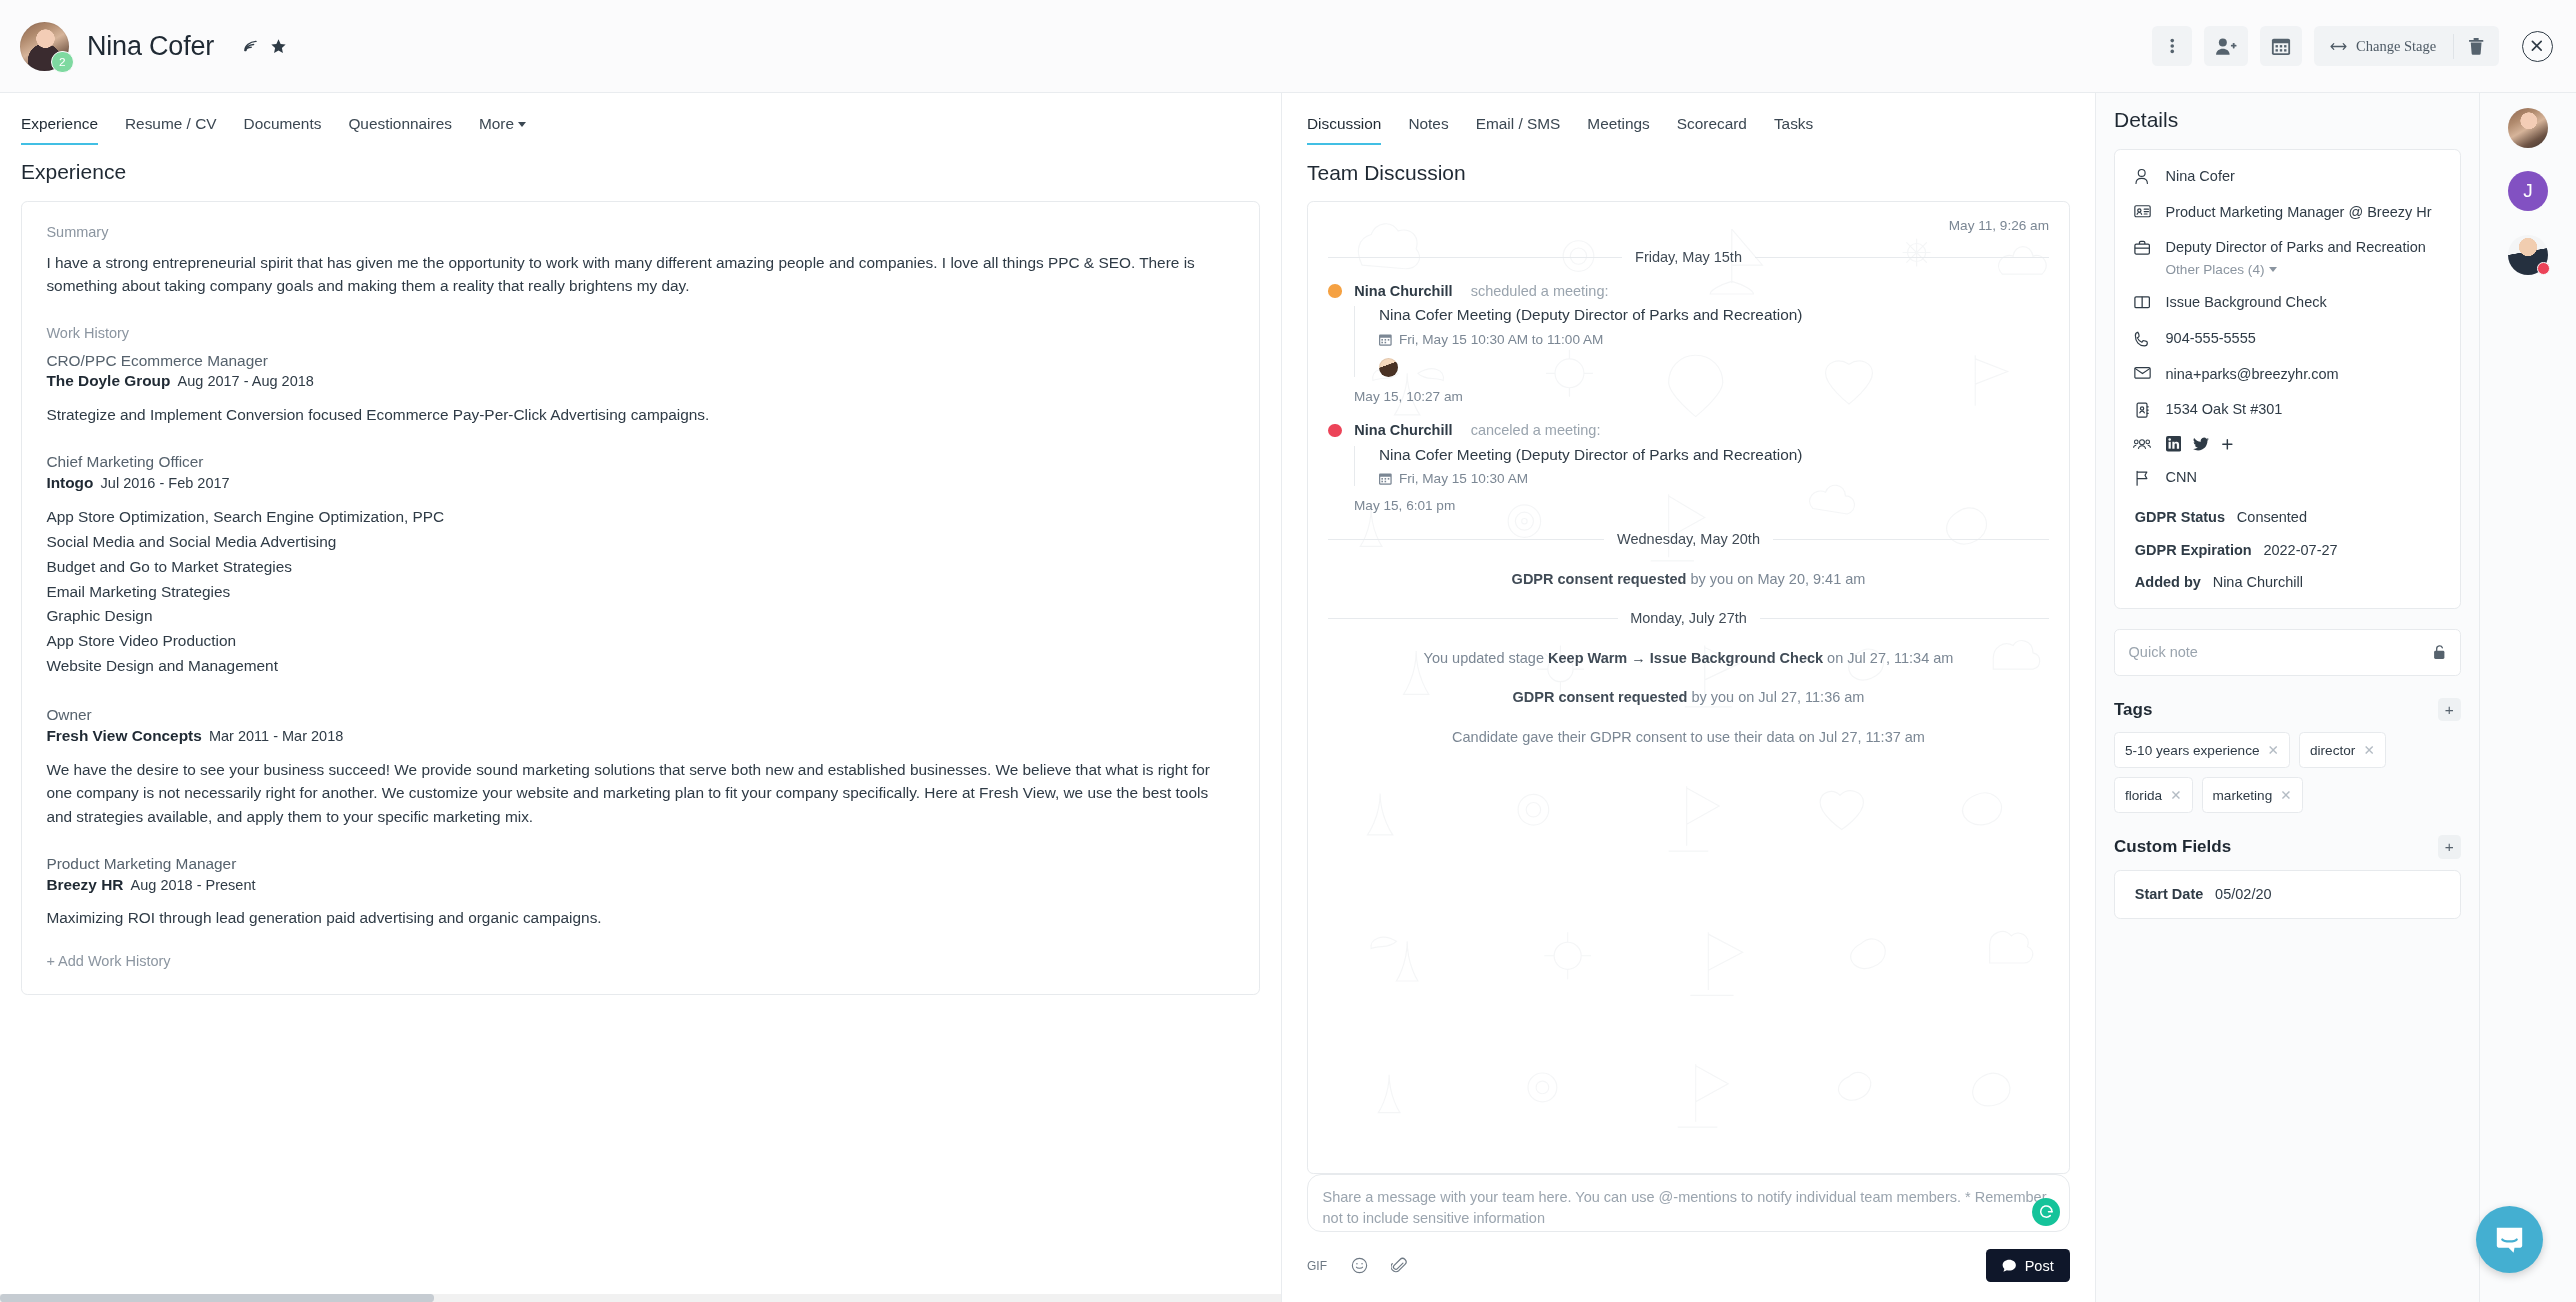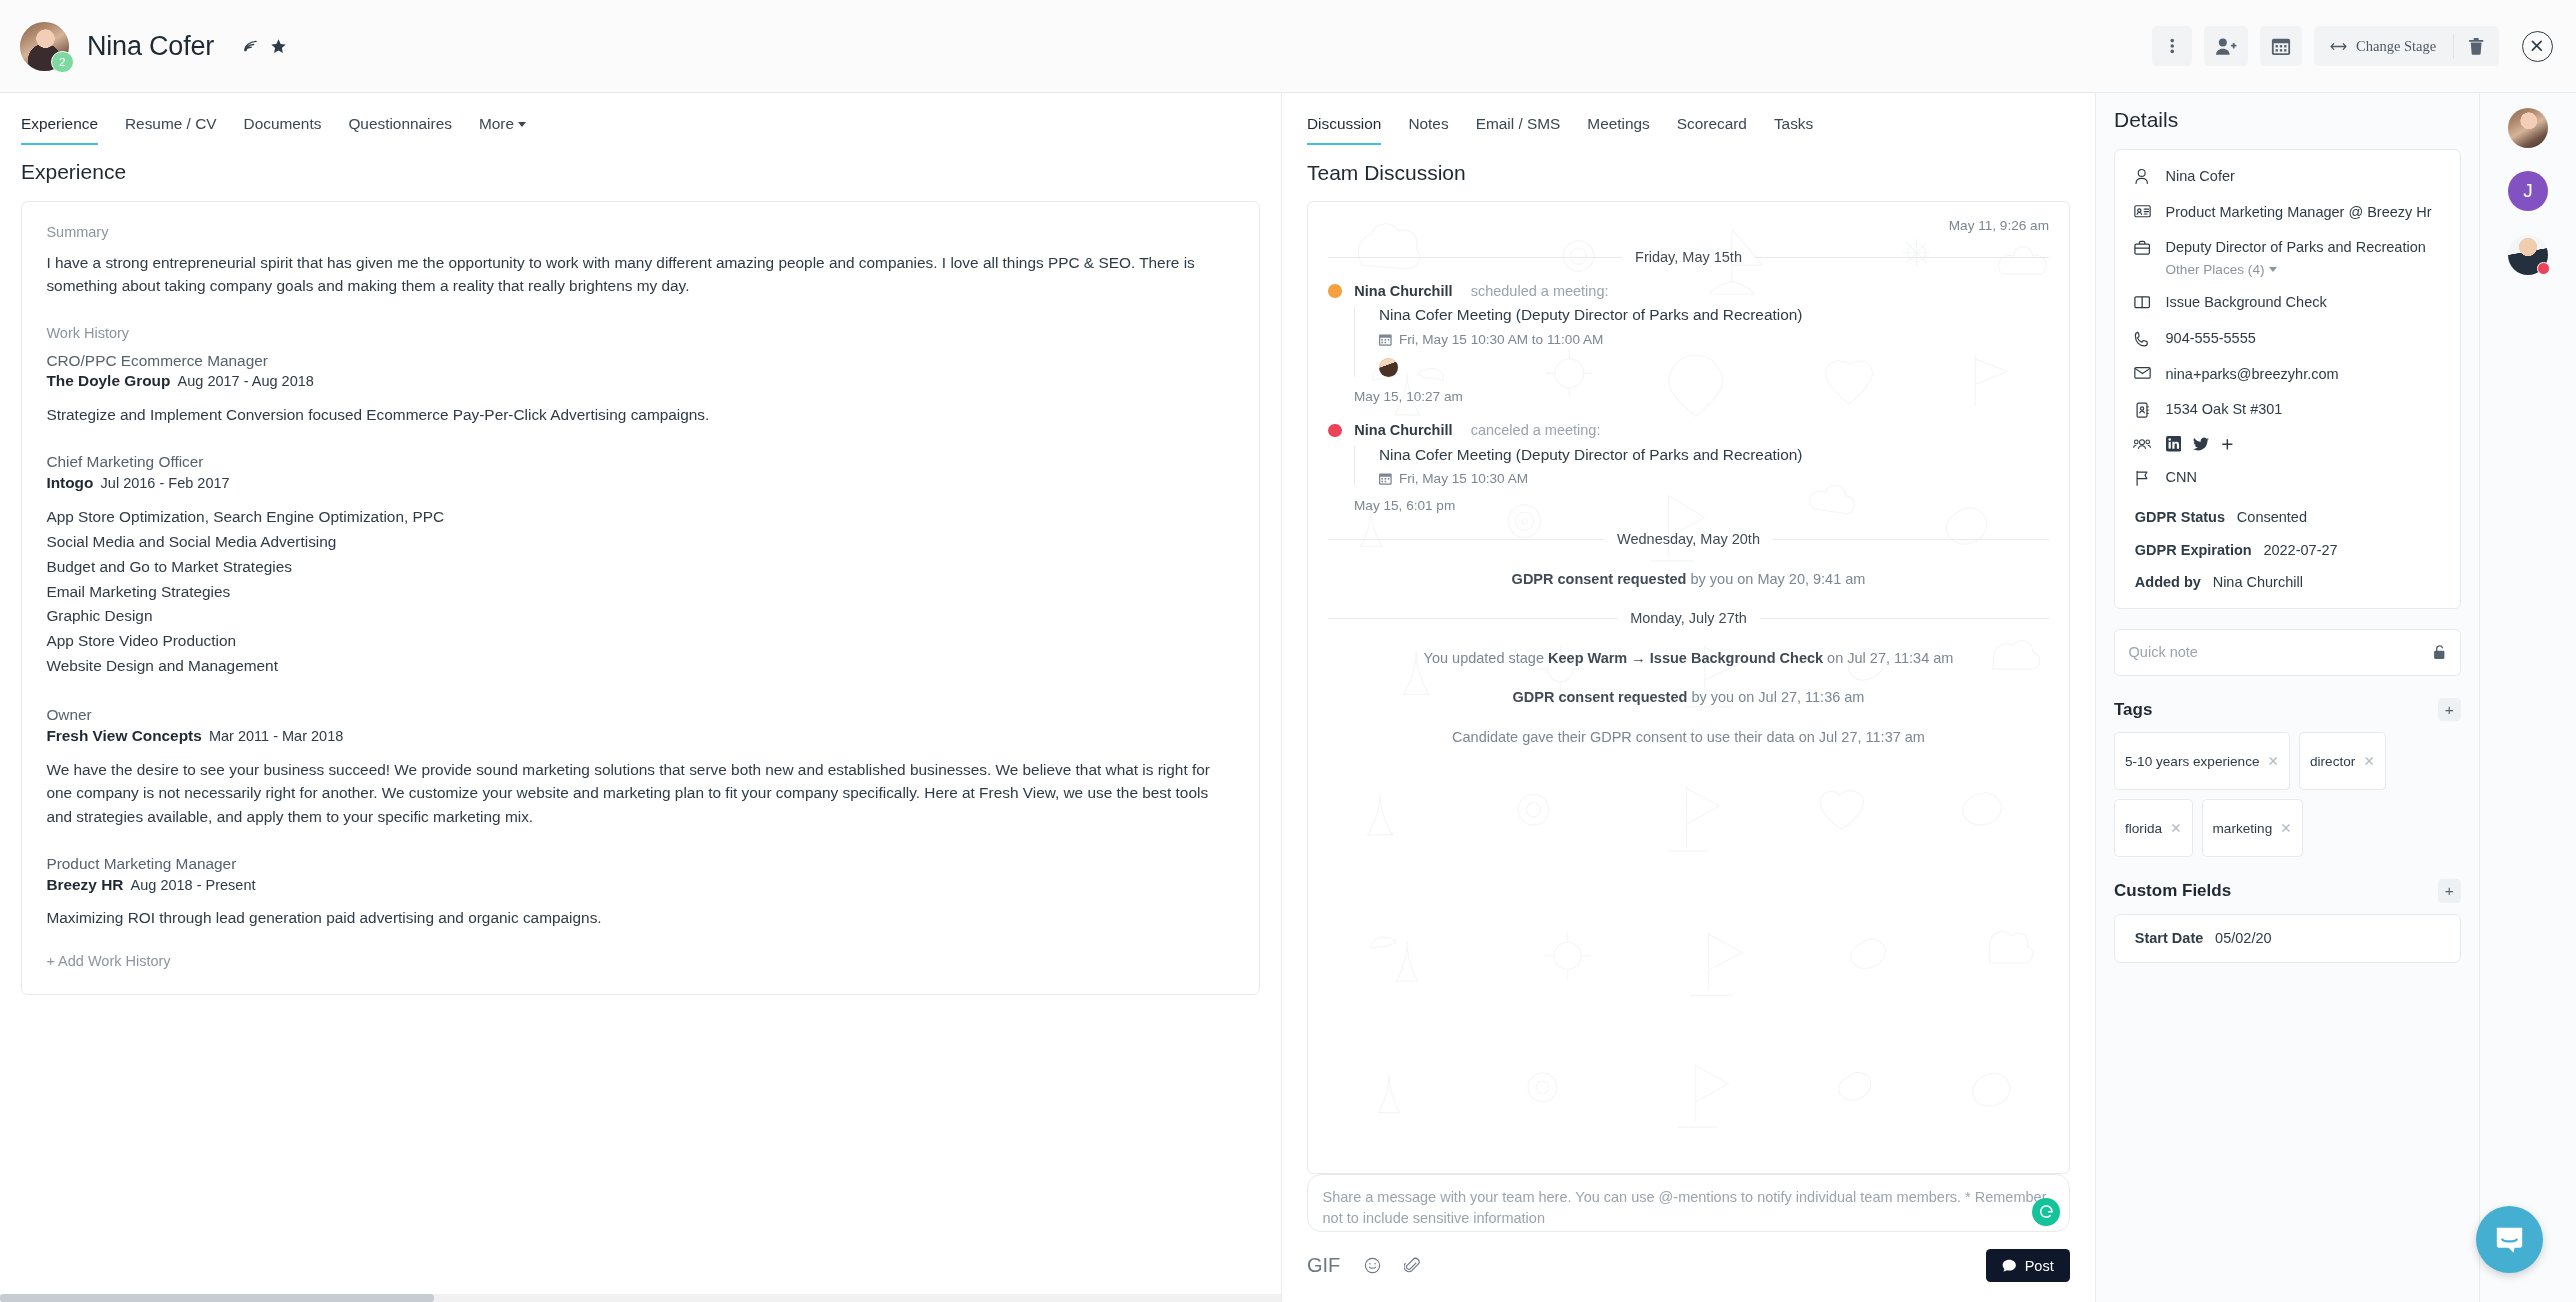--- a/index.html
+++ b/index.html
@@ -131,21 +131,21 @@
     border: 0.9px solid #e7eaed; border-radius: 14px; background: #fff;
     height: 58px; padding: 11.8px 14.5px; position: relative; overflow: hidden;
   }
   .composer-ph { font-size: 14.5px; color: #9aa4ae; line-height: 1.45; }
   .grammarly {
     position: absolute; right: 9px; bottom: 5.4px;
     width: 28px; height: 28px; border-radius: 50%; background: #15c39a;
     display: flex; align-items: center; justify-content: center; color: #fff; font-size: 17px;
   }
   .composer-tools { display: flex; align-items: center; gap: 23.5px; margin-top: 17px; }
-  .tool { color: #6d7883; font-size: 20px; cursor: pointer; display:inline-flex; align-items:center;}
+  .tool { color: #6d7883; font-size: 12px; cursor: pointer; display:inline-flex; align-items:center;}
   .composer-spacer { flex: 1; }
   .post-btn {
     background: #0f172a; color: #fff; border: none; border-radius: 4.5px;
     height: 33px; padding: 0 16.3px; font-size: 14.5px; display: flex; align-items: center; gap: 8.1px; cursor: pointer;
   }
 
   
   .right-panel { flex: 1; min-width: 0; background: #fafbfc; display: flex; flex-direction: column; border-right: 0.9px solid #e9ecef; overflow: hidden; }
   .right-inner { padding: 15.4px 18px 0 18px; overflow: hidden; }
   .right-title { font-size: 21px; color: #1f2933; margin-bottom: 16.3px; }
@@ -172,21 +172,21 @@
   .sec-head { display: flex; align-items: center; margin-top: 22px; margin-bottom: 11px; }
   .sec-head h3 { font-size: 17px; font-weight: bold; color: #1f2933; }
   .sec-head .sp { flex: 1; }
   .plus-btn {
     width: 23.5px; height: 23.5px; border-radius: 4.5px; background: #eef1f3; border: none;
     color: #56626d; font-size: 15.4px; line-height: 1; display: flex; align-items: center; justify-content: center; cursor: pointer;
   }
   .tag-wrap { display: flex; flex-wrap: wrap; gap: 9px; }
   .tag {
     background: #fff; border: 0.9px solid #e7eaed; border-radius: 4.5px;
-    padding: 20px 10px; font-size: 13.6px; color: #2f3b46; display: flex; align-items: center; gap: 8.1px;
+    padding: 9px 10px; font-size: 13.6px; color: #2f3b46; display: flex; align-items: center; gap: 8.1px;
   }
   .tag .x { color: #b4bcc4; font-size: 13.6px; cursor: pointer; }
   .cf-card { background: #fff; border: 0.9px solid #e7eaed; border-radius: 6.3px; padding: 15.4px 18px; }
 
   
   .rail { width: 96px; min-width: 96px; background: #fafbfc; display: flex; flex-direction: column; align-items: center; padding-top: 14.5px; gap: 23.5px; }
   .rail-av { width: 40px; height: 40px; border-radius: 50%; position: relative; }
   .rail-av.a1 { background:
       radial-gradient(circle at 52% 32%, #f3cdb6 0 24%, rgba(243,205,182,0) 25%),
       linear-gradient(150deg, #8d6651 0%, #b08a6d 28%, #d6b49a 50%, #6d5344 76%, #3e312c 100%); }

